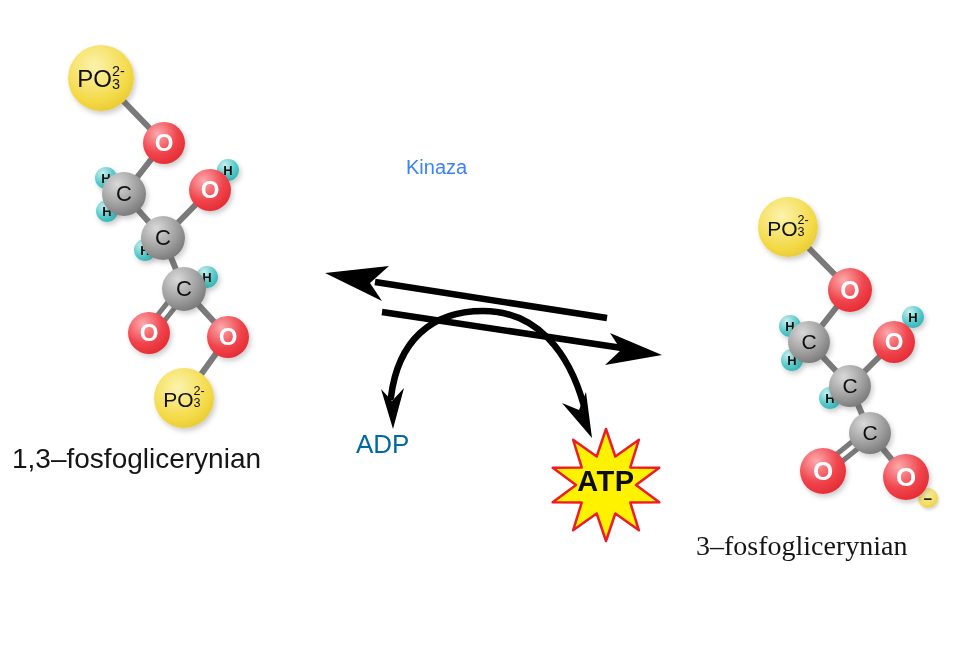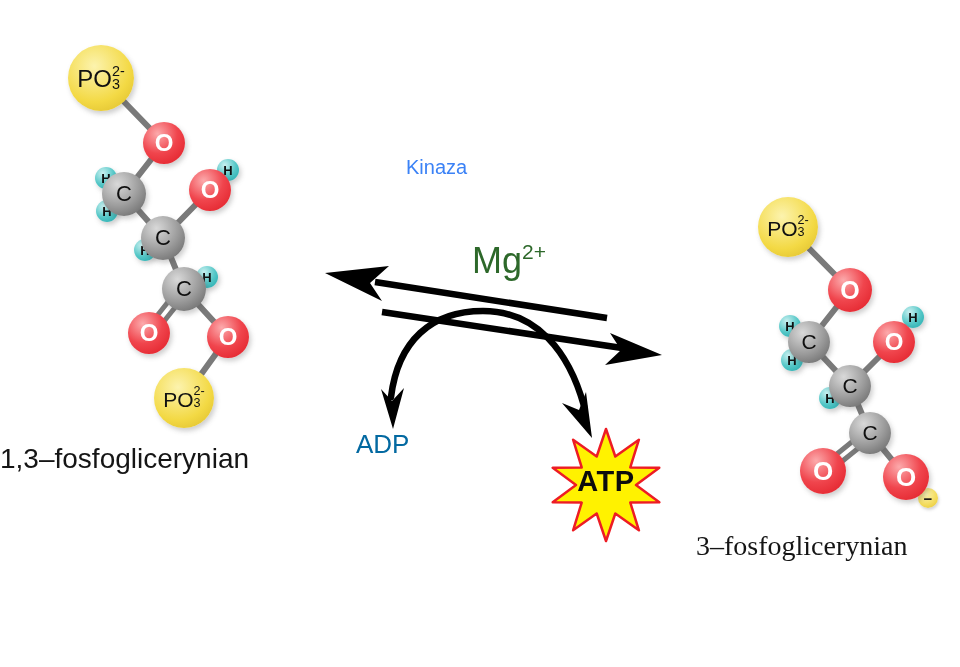--- a/index.html
+++ b/index.html
@@ -190,21 +190,20 @@
       </div>
     <div class="atom o" style="left:883px;top:454px;width:46px;height:46px;font-size:26px;">
         <span>O</span>
       </div>
   </div>
 
   <div class="enzyme">
     <div>Kinaza</div>
   </div>
 
-  <div class="cofactor"><span>Mg</span><span class="sup">2+</span></div>
 
   <div class="adp">ADP</div>
   <div class="atp">ATP</div>
 
-  <div class="lbl" style="left:0;top:443px;">1,3–fosfoglicerynian</div>
+  <div class="lbl" style="left:12px;top:443px;">1,3–fosfoglicerynian</div>
   <div class="lbl" style="left:696px;top:530px;font-family:Liberation Serif, serif;">3–fosfoglicerynian</div>
 
 </div>
 
 </body></html>

